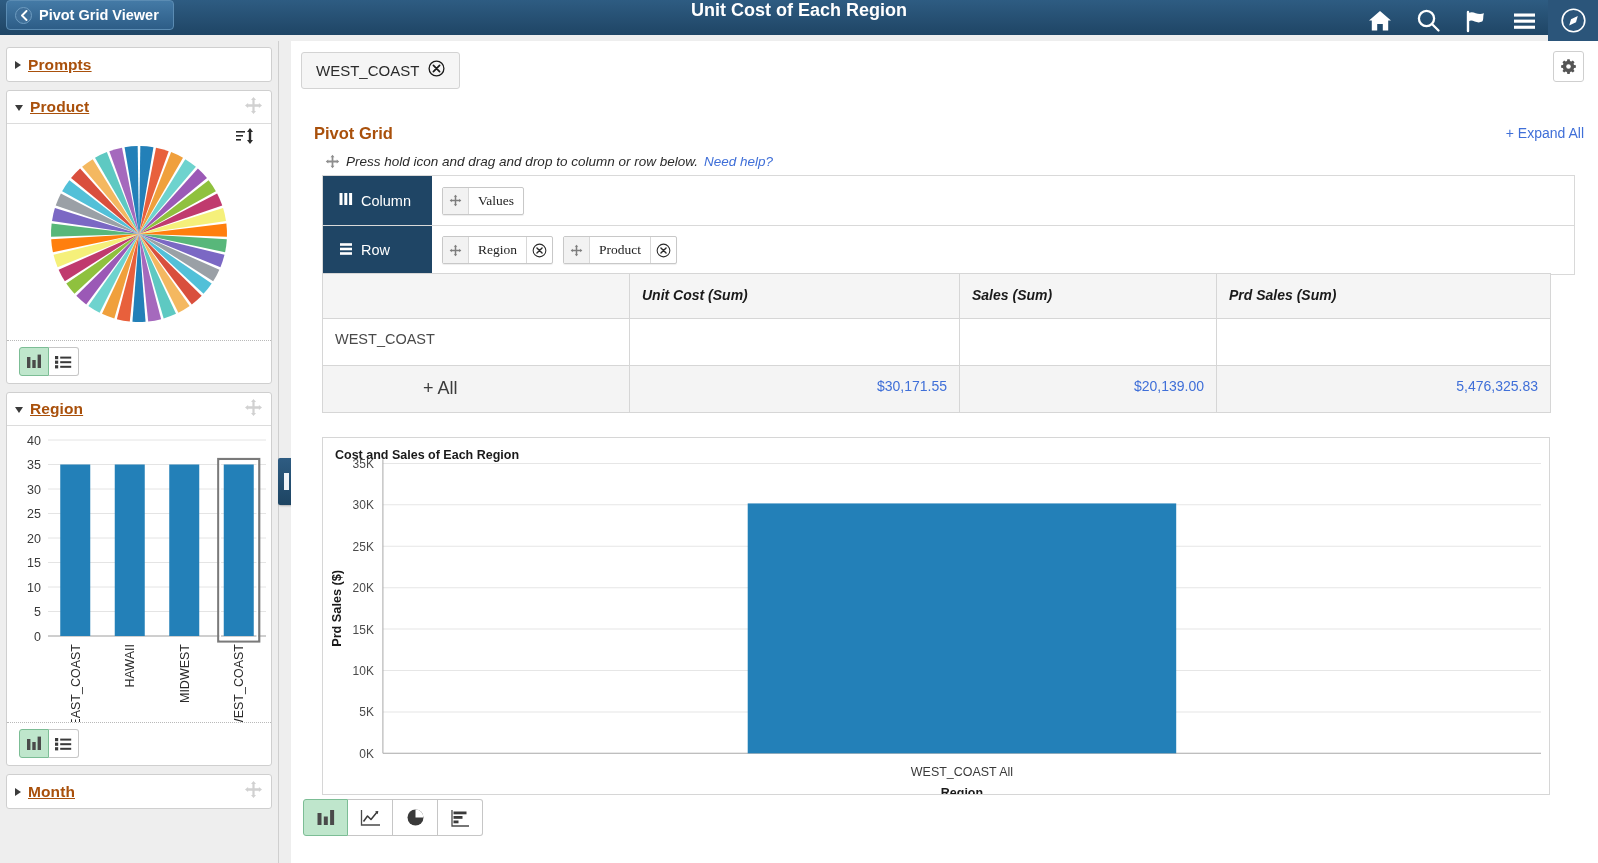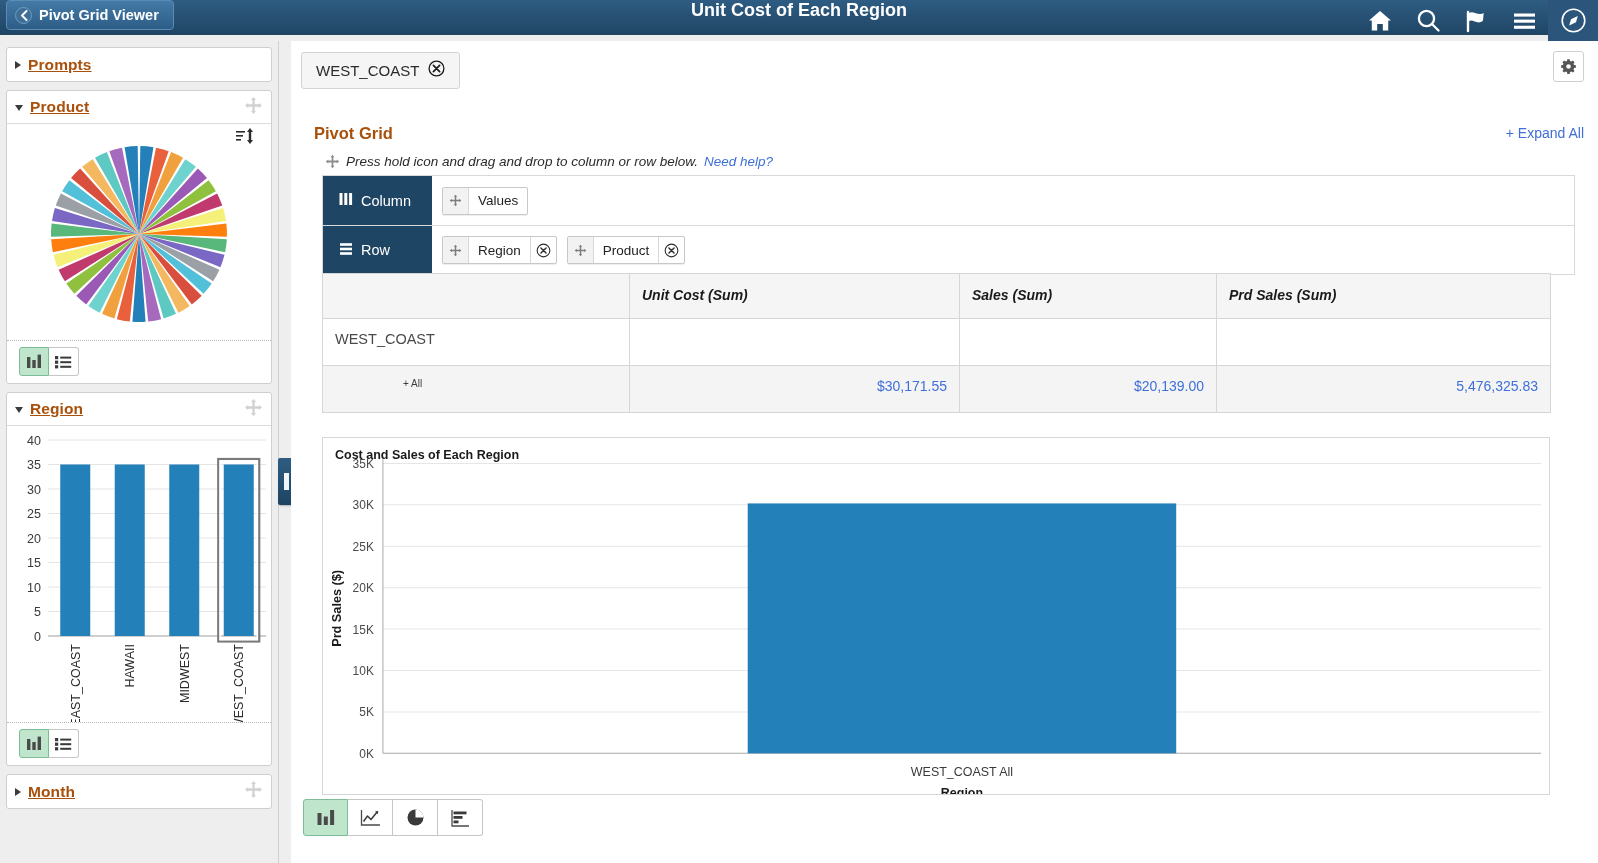--- a/index.html
+++ b/index.html
@@ -159,21 +159,21 @@
   .pill {
     display:inline-flex; align-items:center; height:28px;
     border:1px solid #c8c8c8; border-radius:2px; background:#ffffff;
     box-shadow:0 1px 1px rgba(0,0,0,.07);
   }
   .pill .grip {
     width:26px; display:flex; align-items:center; justify-content:center;
     background:#f2f2f2; border-right:1px solid #d8d8d8; height:100%;
     cursor:move;
   }
-  .pill .ptxt { padding:0 9px; font-size:13.5px; color:#232323; white-space:nowrap; }
+  .pill .ptxt { padding:0 9px; font-size:13.5px; color:#232323; white-space:nowrap;font-family:Liberation Serif, serif; }
   .pill .premove {
     width:26px; display:flex; align-items:center; justify-content:center;
     border-left:1px solid #d8d8d8; height:100%; cursor:pointer;
   }
 
   
   #pivot-table {
     position:absolute; left:31px; top:232px; width:1228px;
     border-collapse:collapse; table-layout:fixed;
   }
@@ -182,21 +182,21 @@
   }
   #pivot-table thead th {
     background:#f5f5f5; height:45px; padding:13px 12px 0 12px;
     text-align:left; font-size:14px; font-weight:bold; color:#1a1a1a;font-style:italic;
   }
   #pivot-table tbody td { height:47px; }
   td.rowhdr {
     padding:12px 0 0 12px; font-size:14.5px; color:#4a4a4a; background:#ffffff;
   }
   tr.total-row td { background:#f4f4f4; }
-  td.rowhdr.indent { padding-left:80px; font-size:10px; color:#3c3c3c; }
+  td.rowhdr.indent { padding-left:100px; font-size:18px; color:#3c3c3c; }
   td.num {
     text-align:right; padding:12px 12px 0 0; font-size:14px; color:#3f6fd8;
   }
 
   
   #chart-box {
     position:absolute; left:31px; top:396px; width:1228px; height:358px;
     border:1px solid #d6d6d6; background:#ffffff;padding-left:8px;
   }
   #chart-title {

